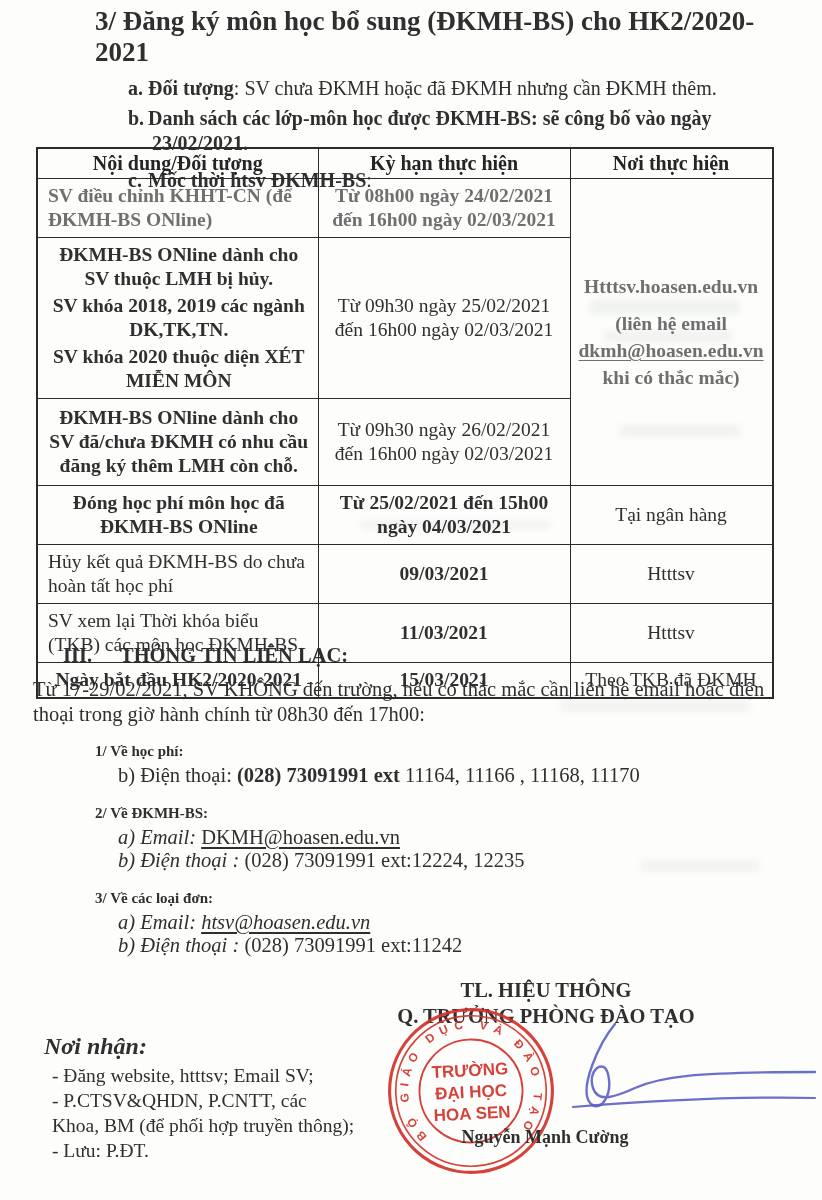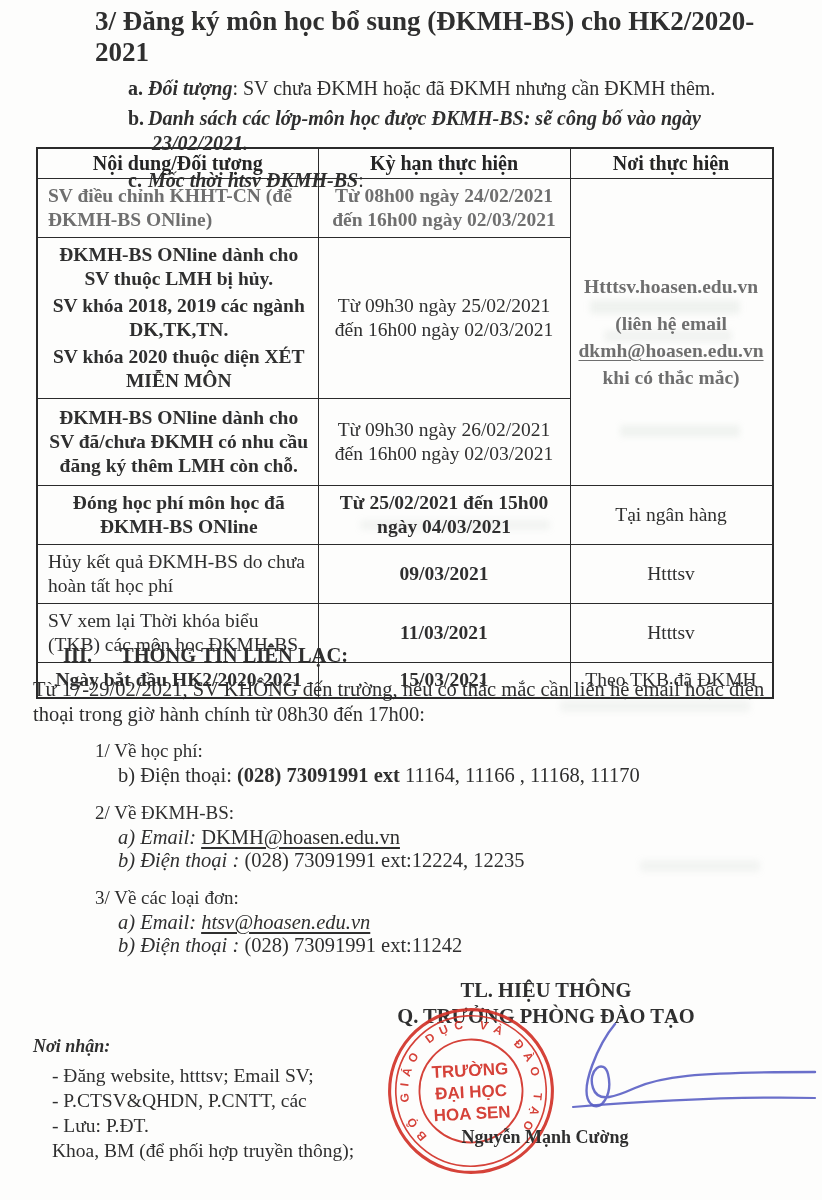--- a/index.html
+++ b/index.html
@@ -16,21 +16,21 @@
   
   .smudge{position:absolute;filter:blur(3px);border-radius:3px;z-index:0;}
 
   .layer{position:absolute;left:0;top:0;right:0;z-index:1;}
 
   
   .intro{position:absolute;top:6px;left:0;width:790px;}
   .doc-title{margin:0 0 8px 95px;font-size:27px;font-weight:bold;}
   .abc-item{margin:0 0 5px 128px;padding-left:24px;text-indent:-24px;font-size:20px;line-height:25px;width:625px;}
   .abc-item .marker{font-weight:bold;display:inline-block;width:20px;text-indent:0;}
-  .lbl-bi{font-weight:bold;font-style:italic;}
+  .lbl-bi{font-weight:bold;}
   .abc-item.c-item{margin-top:12px;}
 
   
   .sched{position:absolute;top:147px;left:36px;border-collapse:collapse;table-layout:fixed;background:transparent;}
   .sched,.sched th,.sched td{border:1.7px solid #2b2b2b;}
   .sched{border-width:2.2px;}
   .sched th{height:29px;font-size:20px;font-weight:bold;text-align:center;padding:0;color:#252525;}
   .sched td{font-size:19.5px;line-height:24px;padding:2px 8px;vertical-align:middle;}
   .c1{text-align:left;padding-left:10px !important;}
   .c2,.c3{text-align:center;}
@@ -44,35 +44,35 @@
   td.c3m{line-height:27px;color:#2f2f2f;font-weight:normal;}
   td.c3m .gap{margin-top:10px;}
   .email-link{text-decoration:underline;text-underline-offset:3px;}
 
   
   .contact{position:absolute;top:644px;left:33px;width:756px;}
   .sec-head{margin:0 0 10px 30px;font-size:20.5px;font-weight:bold;}
   .sec-head .roman{display:inline-block;width:57px;}
   .contact .para{margin:0;font-size:20.5px;line-height:24.5px;width:745px;}
   .cgroup{margin-top:13px;}
-  .cgroup .ctitle{margin:0 0 1px 62px;font-size:19px;font-weight:normal;line-height:24px;}
+  .cgroup .ctitle{margin:0 0 1px 62px;font-size:15px;font-weight:bold;line-height:24px;}
   .cgroup .cline{margin:0 0 0 85px;font-size:20.5px;line-height:23.5px;}
   .it{font-style:italic;}
   .b{font-weight:bold;}
 
   
   .sig-head{position:absolute;left:330px;top:977px;width:432px;text-align:center;
             font-size:20.5px;font-weight:bold;line-height:26px;z-index:2;}
   .stamp{position:absolute;left:386px;top:1006px;width:170px;height:170px;z-index:3;
          transform:rotate(-3deg);opacity:.93;}
   .signature{position:absolute;left:505px;top:1012px;z-index:4;}
   .sig-name{position:absolute;left:380px;top:1127px;width:330px;text-align:center;
             font-size:18px;font-weight:bold;z-index:5;}
   .recipients{position:absolute;left:33px;top:1034px;width:330px;z-index:2;}
-  .recipients .rtitle{margin:0 0 4px 0;font-size:18px;font-weight:bold;font-style:italic;}
+  .recipients .rtitle{margin:0 0 4px 11px;font-size:24px;font-weight:bold;font-style:italic;}
   .recipients p{margin:0 0 0 19px;font-size:19.5px;line-height:25px;}
 </style>
 </head>
 <body>
 
 <div class="page">
 
   <div class="smudge" style="left:590px;top:300px;width:150px;height:14px;background:rgba(158,175,166,.14);"></div>
   <div class="smudge" style="left:604px;top:330px;width:128px;height:12px;background:rgba(158,175,166,.12);"></div>
   <div class="smudge" style="left:620px;top:425px;width:120px;height:12px;background:rgba(150,170,160,.12);"></div>
@@ -204,18 +204,18 @@
       <path d="M 110 12 C 95 30, 72 78, 86 92 C 96 101, 108 82, 103 62 C 99 46, 82 58, 88 76 C 93 92, 112 84, 130 76 C 155 65, 185 60, 310 60" fill="none" stroke="#5a5fc4" stroke-width="2.4" stroke-linecap="round" opacity="0.9"></path>
       <path d="M 68 95 C 130 90, 220 84, 310 86" fill="none" stroke="#5a5fc4" stroke-width="2.2" stroke-linecap="round" opacity="0.9"></path>
     </svg>
 
     <div class="sig-name">Nguyễn Mạnh Cường</div>
 
     <div class="recipients">
       <p class="rtitle">Nơi nhận:</p>
       <p>- Đăng website, htttsv; Email SV;</p>
       <p>- P.CTSV&amp;QHDN, P.CNTT, các</p>
+      <p>Khoa, BM (để phối hợp truyền thông);</p>
       <p>- Lưu: P.ĐT.</p>
-      <p>Khoa, BM (để phối hợp truyền thông);</p>
     </div>
 
   </div>
 </div>
 
 </body></html>

